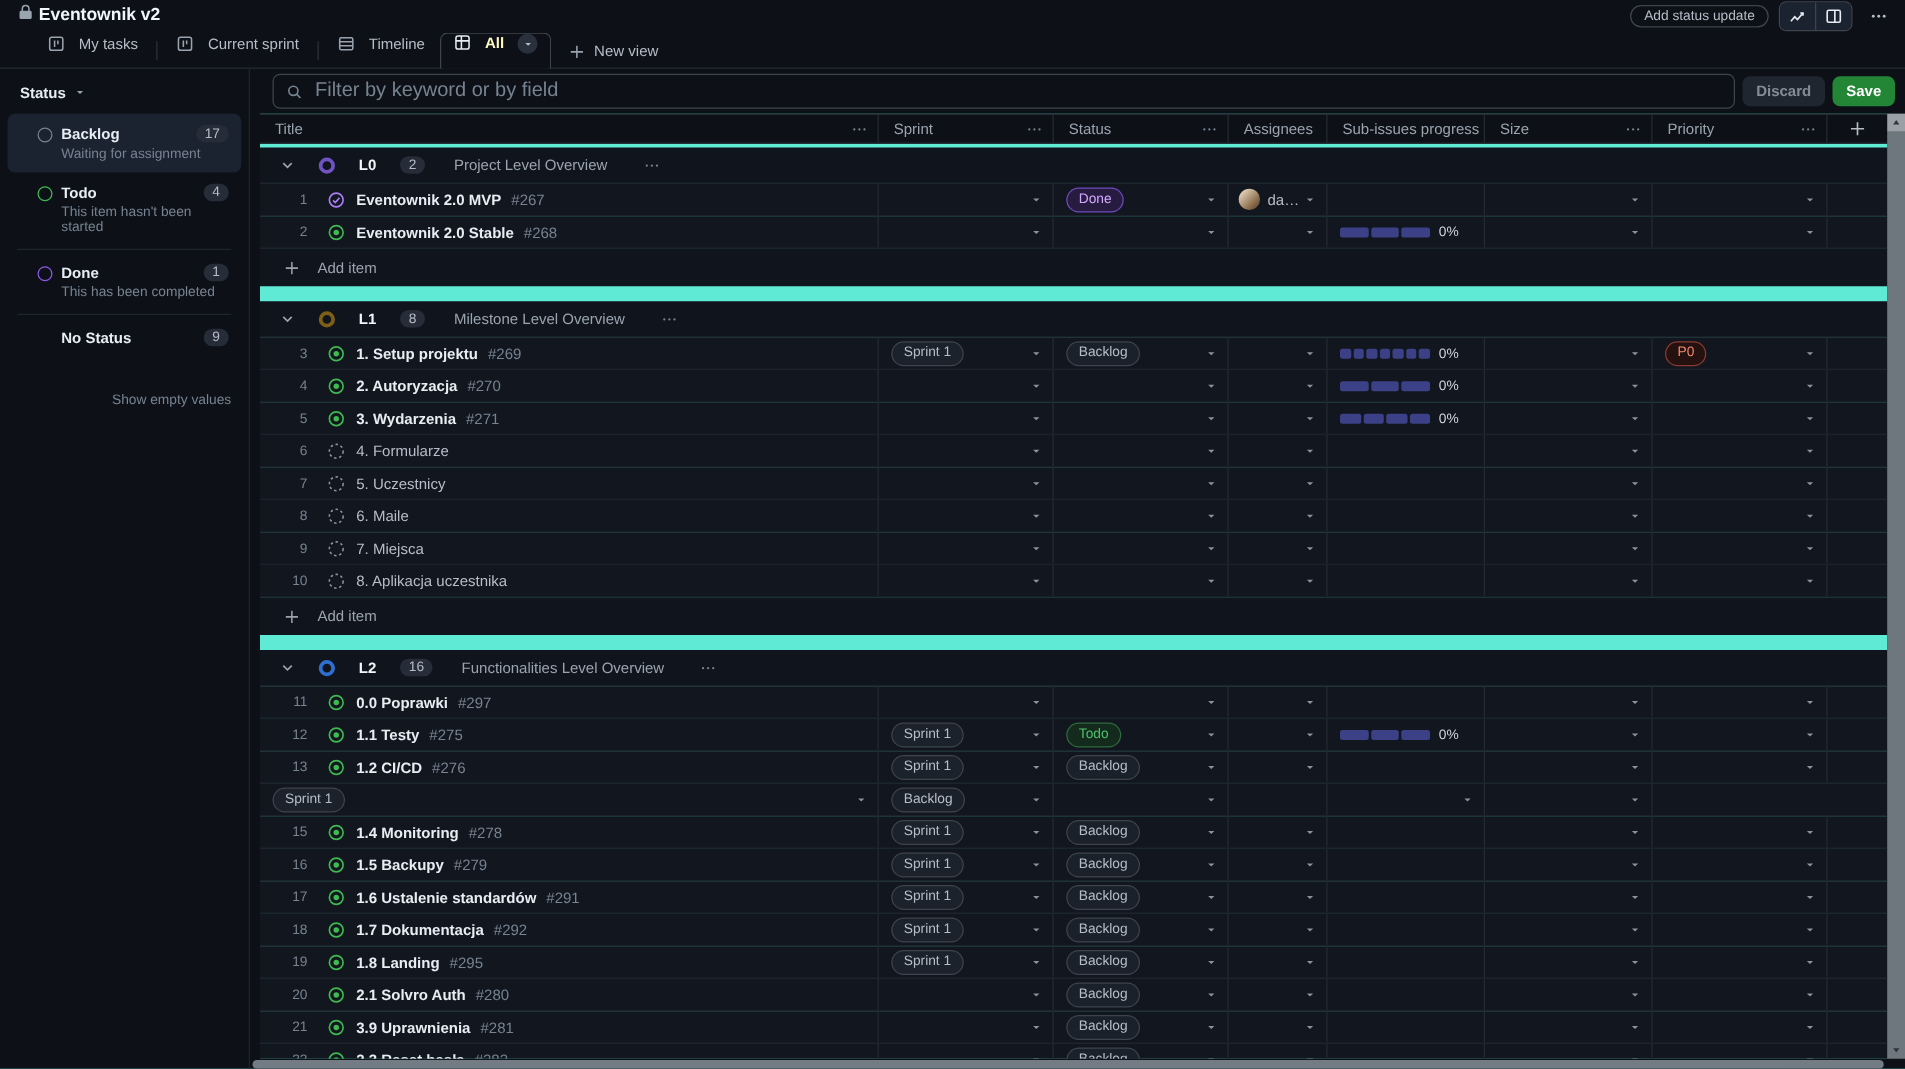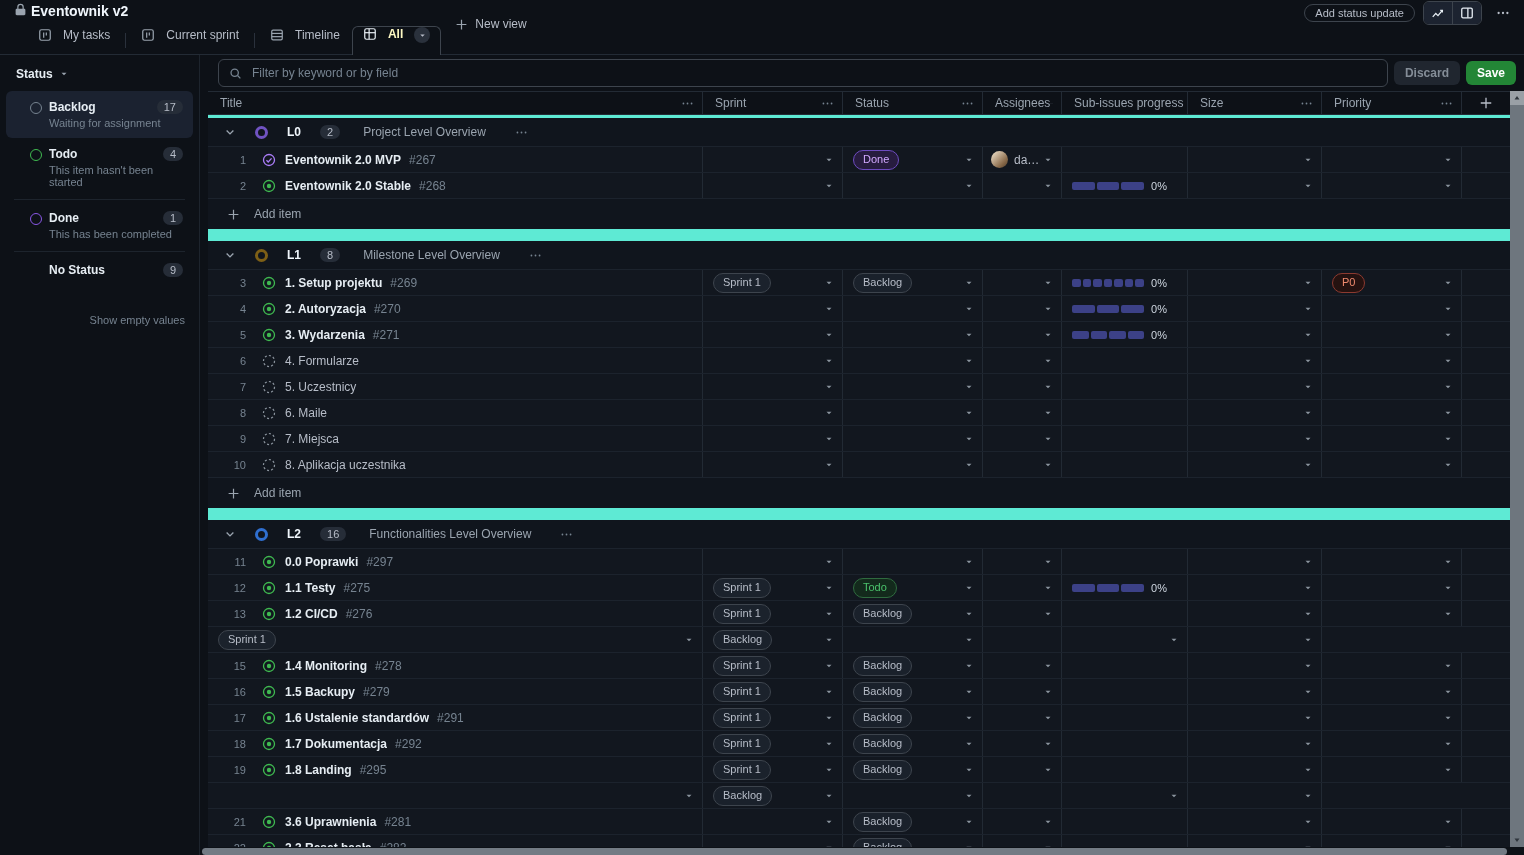--- a/index.html
+++ b/index.html
@@ -15,42 +15,42 @@
   .btngroup{display:flex;border:1px solid #3d444d;border-radius:6px;overflow:hidden}
   .icobtn{width:28px;height:22px;display:flex;align-items:center;justify-content:center;background:#1c2330;cursor:pointer}
   .btngroup .icobtn+.icobtn{border-left:1px solid #3d444d}
   .kebabbtn{width:26px;height:22px;display:flex;align-items:center;justify-content:center;cursor:pointer}
   .tabs{position:absolute;left:26px;bottom:-1px;display:flex;align-items:flex-end}
   .tab{display:flex;align-items:flex-start;gap:11px;padding:0 12px;height:26px;color:#b7bdc8;cursor:pointer;margin-bottom:1px}
   .tab.active{border:1px solid #3d444d;border-bottom:none;border-radius:6px 6px 0 0;background:#0d1117;
               color:#fef9c3;font-weight:600;height:28px;margin-bottom:0;padding:0 10px}
   .tabsep{width:1px;height:15px;background:#2a313c;margin:0 3px 7px}
   .tabcaret{width:16px;height:16px;border-radius:50%;background:#2a313c;display:flex;align-items:center;justify-content:center}
-  .newview{display:flex;align-items:center;gap:7px;padding:0 14px;height:26px;color:#b7bdc8;cursor:pointer;margin-bottom:18px}
+  .newview{display:flex;align-items:center;gap:7px;padding:0 14px;height:26px;color:#b7bdc8;cursor:pointer;margin-bottom:1px}
   
   .content{position:absolute;top:55px;left:0;right:0;bottom:0;display:flex}
   
   .sidebar{width:200px;flex:none;border-right:1px solid #1d242d;box-sizing:border-box;padding-top:8px}
   .sb-head{display:flex;align-items:center;gap:6px;padding:4px 12px 10px 16px;font-weight:600;color:#e6edf3}
   .sb-item{position:relative;margin:0 6px;padding:9px 12px 9px 43px;border-radius:6px;cursor:pointer}
   .sb-item.sel{background:#1b2230}
   .sb-dot{position:absolute;left:24px;top:11px;width:12px;height:12px;border-radius:50%;border:1.5px solid #768390;box-sizing:border-box}
   .sb-dot.green{border-color:#3fb950}.sb-dot.purple{border-color:#8957e5}
   .sb-label{font-weight:600;color:#e6edf3}
   .sb-desc{margin-top:3px;font-size:11px;color:#768390}
   .sb-count{position:absolute;right:10px;top:9px;background:#262d38;color:#b7bdc8;font-size:11px;
             padding:1px 7px;border-radius:10px}
   .sb-sep{height:1px;background:#1d242d;margin:2px 14px}
   .sb-empty{margin-top:28px;text-align:right;padding-right:14px;font-size:11px;color:#768390;cursor:pointer}
   
   .main{flex:1;position:relative;min-width:0}
   .filterbar{height:36px;display:flex;align-items:center;gap:6px;padding:0 8px 0 18px;box-sizing:border-box}
   .searchbox{flex:1;height:28px;border:1px solid #3d444d;border-radius:6px;background:#0d1117;
              display:flex;align-items:center;gap:8px;padding:0 10px;box-sizing:border-box}
-  .searchbox input{flex:1;background:transparent;border:none;outline:none;color:#c9d1d9;font-size:12px;
+  .searchbox input{flex:1;background:transparent;border:none;outline:none;color:#c9d1d9;font-size:16px;
                    font-family:"Liberation Sans","DejaVu Sans",sans-serif}
   .searchbox input::placeholder{color:#768390}
   .discard{height:24px;padding:0 11px;border:none;border-radius:6px;background:#20262f;color:#848d97;
            font-size:12px;font-weight:600;cursor:pointer}
   .save{height:24px;padding:0 11px;border:none;border-radius:6px;background:#238636;color:#fff;
         font-size:12px;font-weight:600;cursor:pointer}
   
   .tablewrap{margin:0 14px 0 8px;background:#5eead4;position:absolute;top:36px;bottom:8px;left:0;right:0;overflow:hidden}
   .cols{display:grid;grid-template-columns:495px 140px 140px 79px 126px 134px 140px 48px;height:24px;
         background:#0d1117;border-top:1px solid #232b35;border-bottom:1px solid #232b35;box-sizing:border-box}
@@ -1359,68 +1359,79 @@
                 <span class="ccaret">
                   <svg width="10" height="10" viewBox="0 0 16 16" fill="#8b949e">
                     <path d="M4 6l4 4 4-4z"></path>
                   </svg>
                 </span>
               </div>
               <div class="cell filler"></div>
             </div>
             <div class="row">
               <div class="cell">
-                <span class="ccaret">
-                  <svg width="10" height="10" viewBox="0 0 16 16" fill="#8b949e">
-                    <path d="M4 6l4 4 4-4z"></path>
-                  </svg>
-                </span>
-              </div>
-              <div class="cell">
-                <span class="pill bk">Backlog</span>
-                <span class="ccaret">
-                  <svg width="10" height="10" viewBox="0 0 16 16" fill="#8b949e">
-                    <path d="M4 6l4 4 4-4z"></path>
-                  </svg>
-                </span>
-              </div>
-              <div class="cell">
-                <span class="ccaret">
-                  <svg width="10" height="10" viewBox="0 0 16 16" fill="#8b949e">
-                    <path d="M4 6l4 4 4-4z"></path>
-                  </svg>
-                </span>
-              </div>
-              <div class="cell"></div>
-              <div class="cell">
-                <span class="ccaret">
-                  <svg width="10" height="10" viewBox="0 0 16 16" fill="#8b949e">
-                    <path d="M4 6l4 4 4-4z"></path>
-                  </svg>
-                </span>
-              </div>
-              <div class="cell">
-                <span class="ccaret">
-                  <svg width="10" height="10" viewBox="0 0 16 16" fill="#8b949e">
-                    <path d="M4 6l4 4 4-4z"></path>
-                  </svg>
-                </span>
-              </div>
-              <div class="cell filler"></div>
-            </div>
-            <div class="row">
-              <div class="cell">
-                <span class="rownum">21</span>
+                <span class="rownum">20</span>
                 <span class="ticon">
                   <svg width="14" height="14" viewBox="0 0 16 16">
                     <circle cx="8" cy="8" r="6.3" fill="none" stroke="#3fb950" stroke-width="1.5"></circle>
                     <circle cx="8" cy="8" r="2.5" fill="#3fb950"></circle>
                   </svg>
                 </span>
-                <span class="ttitle">3.6 Uprawnienia</span>
+                <span class="ttitle">2.1 Solvro Auth</span>
+                <span class="tref">#280</span>
+              </div>
+              <div class="cell">
+                <span class="ccaret">
+                  <svg width="10" height="10" viewBox="0 0 16 16" fill="#8b949e">
+                    <path d="M4 6l4 4 4-4z"></path>
+                  </svg>
+                </span>
+              </div>
+              <div class="cell">
+                <span class="pill bk">Backlog</span>
+                <span class="ccaret">
+                  <svg width="10" height="10" viewBox="0 0 16 16" fill="#8b949e">
+                    <path d="M4 6l4 4 4-4z"></path>
+                  </svg>
+                </span>
+              </div>
+              <div class="cell">
+                <span class="ccaret">
+                  <svg width="10" height="10" viewBox="0 0 16 16" fill="#8b949e">
+                    <path d="M4 6l4 4 4-4z"></path>
+                  </svg>
+                </span>
+              </div>
+              <div class="cell"></div>
+              <div class="cell">
+                <span class="ccaret">
+                  <svg width="10" height="10" viewBox="0 0 16 16" fill="#8b949e">
+                    <path d="M4 6l4 4 4-4z"></path>
+                  </svg>
+                </span>
+              </div>
+              <div class="cell">
+                <span class="ccaret">
+                  <svg width="10" height="10" viewBox="0 0 16 16" fill="#8b949e">
+                    <path d="M4 6l4 4 4-4z"></path>
+                  </svg>
+                </span>
+              </div>
+              <div class="cell filler"></div>
+            </div>
+            <div class="row">
+              <div class="cell">
+                <span class="rownum">21</span>
+                <span class="ticon">
+                  <svg width="14" height="14" viewBox="0 0 16 16">
+                    <circle cx="8" cy="8" r="6.3" fill="none" stroke="#3fb950" stroke-width="1.5"></circle>
+                    <circle cx="8" cy="8" r="2.5" fill="#3fb950"></circle>
+                  </svg>
+                </span>
+                <span class="ttitle">3.9 Uprawnienia</span>
                 <span class="tref">#281</span>
               </div>
               <div class="cell">
                 <span class="ccaret">
                   <svg width="10" height="10" viewBox="0 0 16 16" fill="#8b949e">
                     <path d="M4 6l4 4 4-4z"></path>
                   </svg>
                 </span>
               </div>
               <div class="cell">

